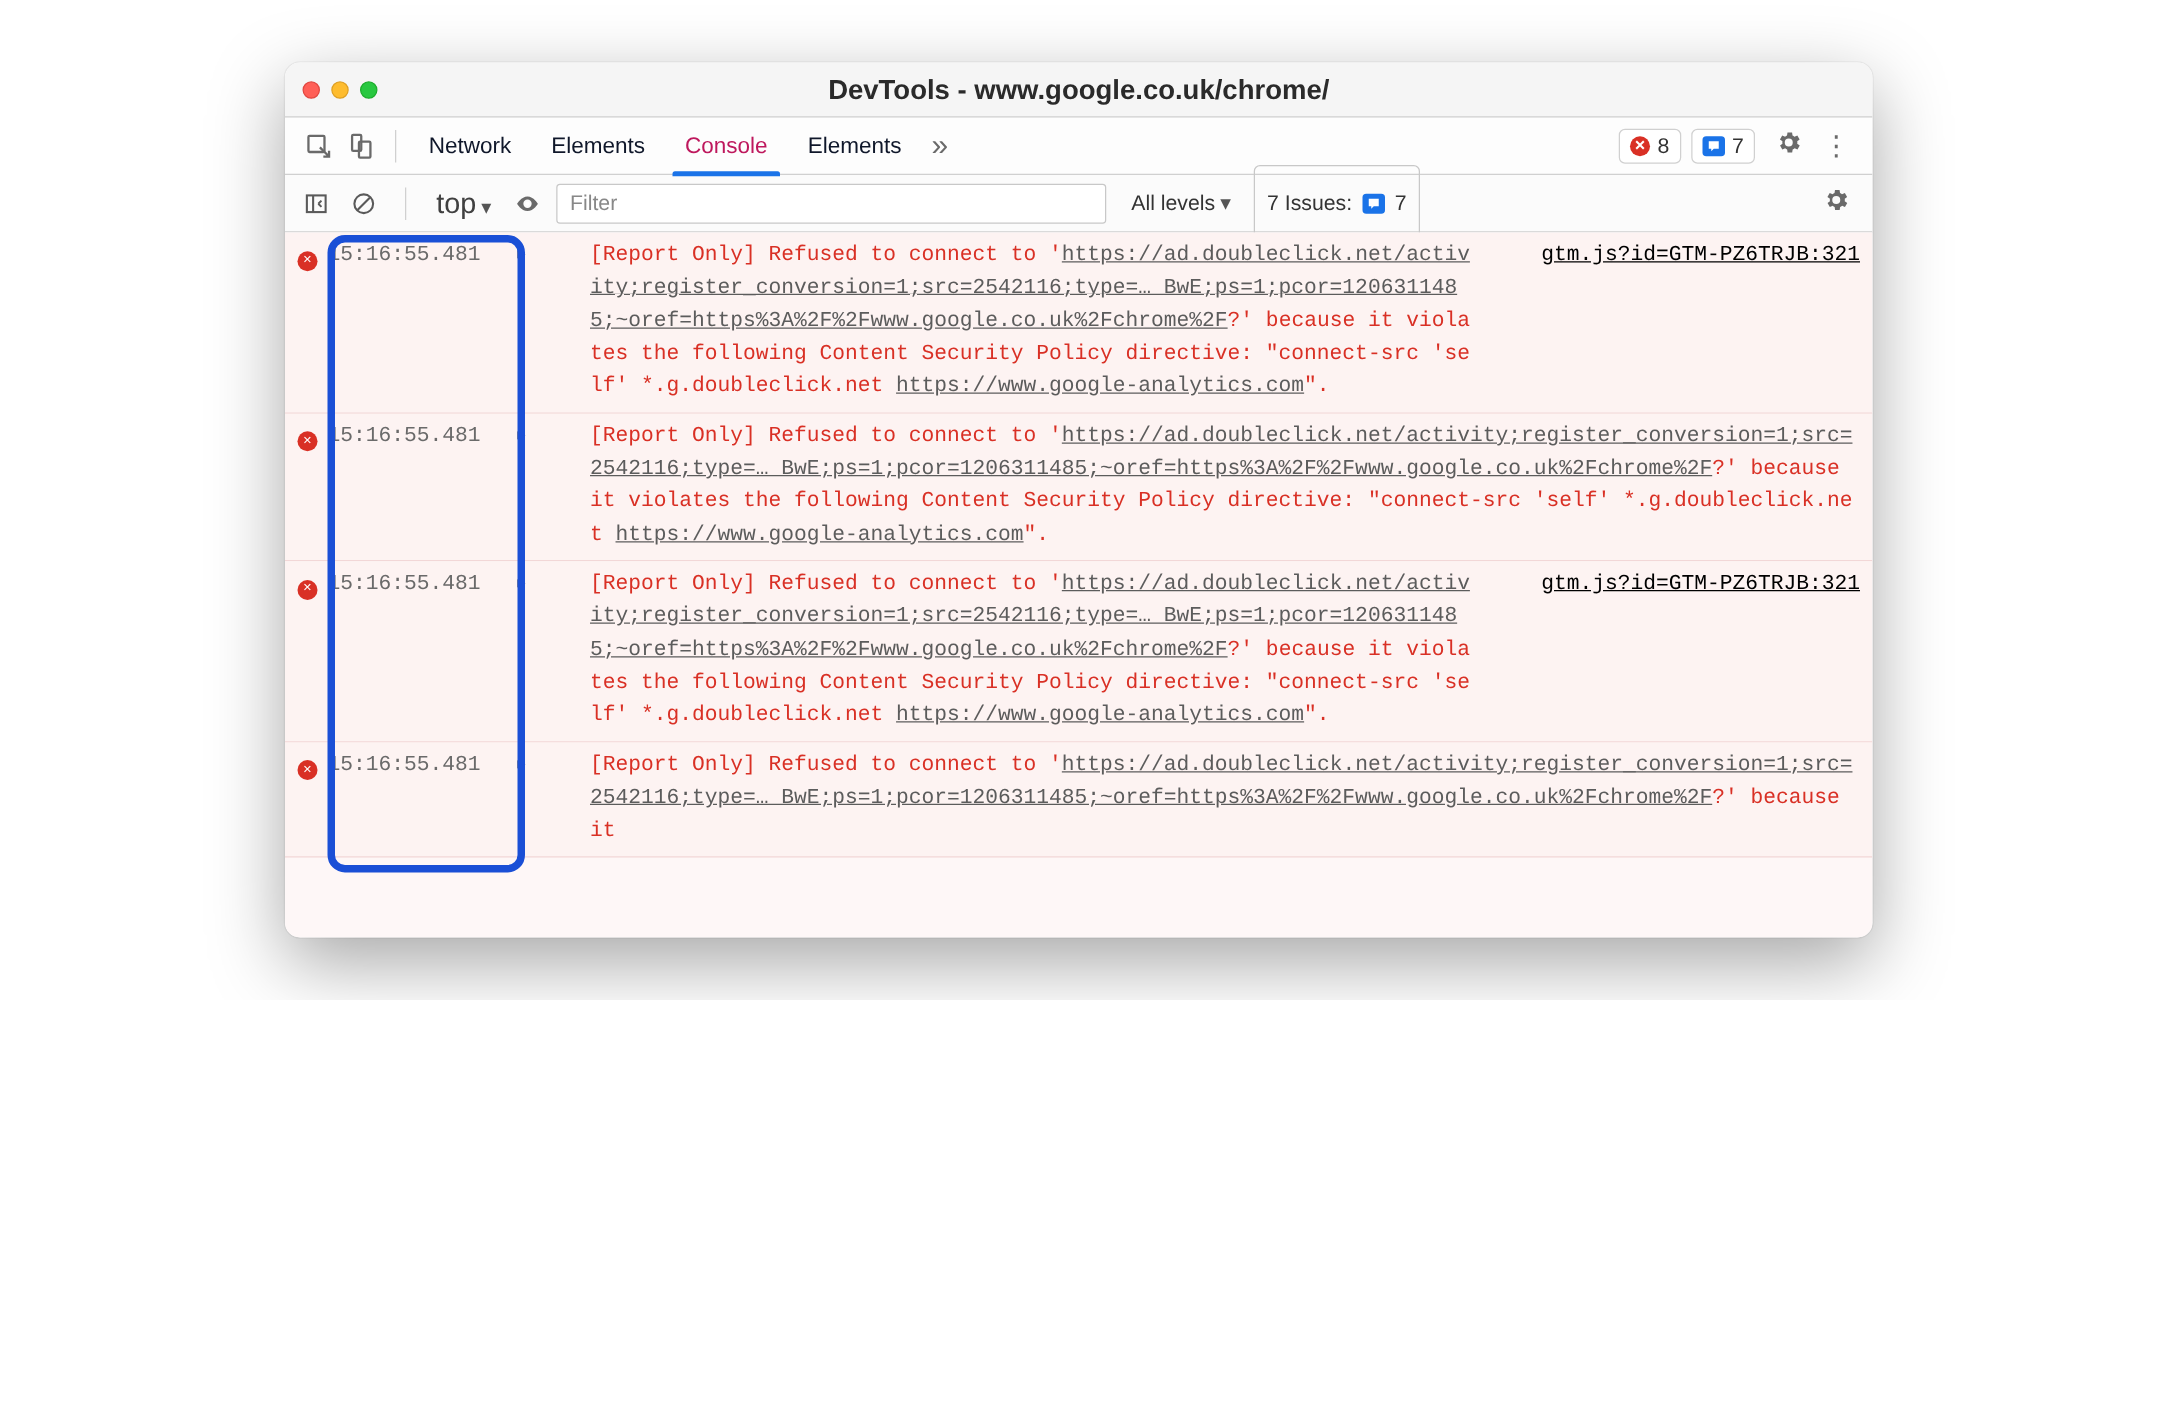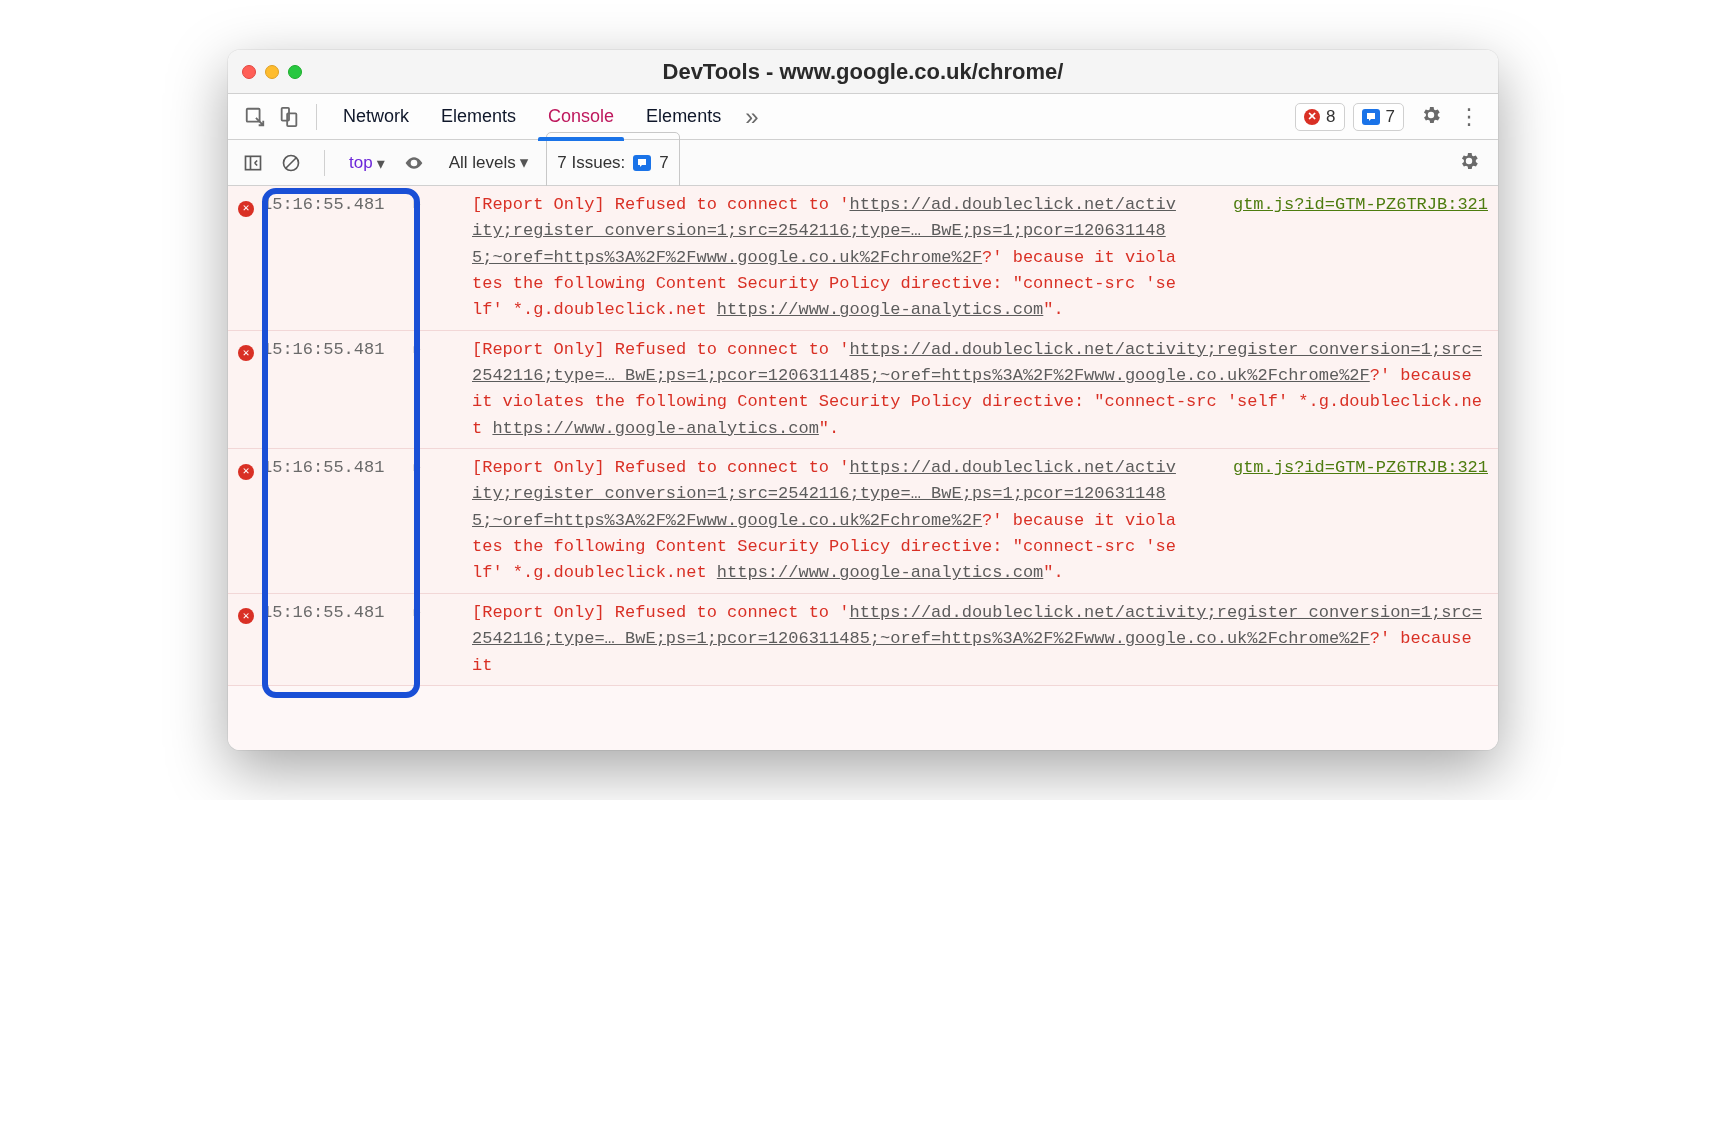--- a/index.html
+++ b/index.html
@@ -135,22 +135,22 @@
   align-items: center;
   justify-content: center;
   cursor: pointer;
   color: #5a5a5a;
 }
 .tool-icon svg { width: 20px; height: 20px; }
 .ctx-select {
   display: flex;
   align-items: flex-end;
   gap: 4px;
-  font-size: 17px;
-  color: #6d28d9;
+  font-size: 23px;
+  color: #404040;
   cursor: pointer;
   padding: 0 6px;
 }
 .ctx-select::after { content: "▾"; color: #555; font-size: 16px; }
 .tool-eye { color: #6a6a6a; }
 .filter-input {
   flex: 0 0 auto;
   width: 440px;
   height: 32px;
   border: 1px solid #c8c8c8;
@@ -222,21 +222,21 @@
   color: #d93025;
   word-break: break-all;
   white-space: pre-wrap;
   margin-left: 44px;
 }
 .msg .body-col .ul { text-decoration: underline; color: #5c5c5c; }
 .msg .src-col {
   width: 310px;
   flex: none;
   text-align: right;
-  color: #4d7c0f;
+  color: #000000;
   text-decoration: underline;
   font-size: 17px;
   padding-left: 10px;
 }
 .err-icon {
   width: 16px;
   height: 16px;
   border-radius: 50%;
   background: #d93025;
   color: #fff;
@@ -326,20 +326,21 @@
     <div class="vdivider"></div>
     <div class="ctx-select">
       <span>top</span>
     </div>
     <div class="tool-icon tool-eye">
       <svg viewBox="0 0 24 24" fill="currentColor">
           <path d="M12 5C6 5 2 12 2 12s4 7 10 7 10-7 10-7-4-7-10-7zm0 11a4 4 0 1 1 4-4 4 4 0 0 1-4 4z"></path>
           <circle cx="12" cy="12" r="2" fill="#fff"></circle>
         </svg>
     </div>
+    <input class="filter-input" placeholder="Filter" style="">
     <div class="levels">
       <span>All levels</span>
     </div>
     <div class="issues-pill">
       <span>7 Issues:</span>
       <span class="circ iss">
         <svg width="12" height="12" viewBox="0 0 24 24" fill="#fff">
             <path d="M4 4 h16 v12 h-8 l-4 4 v-4 H4 z"></path>
           </svg>
       </span>

